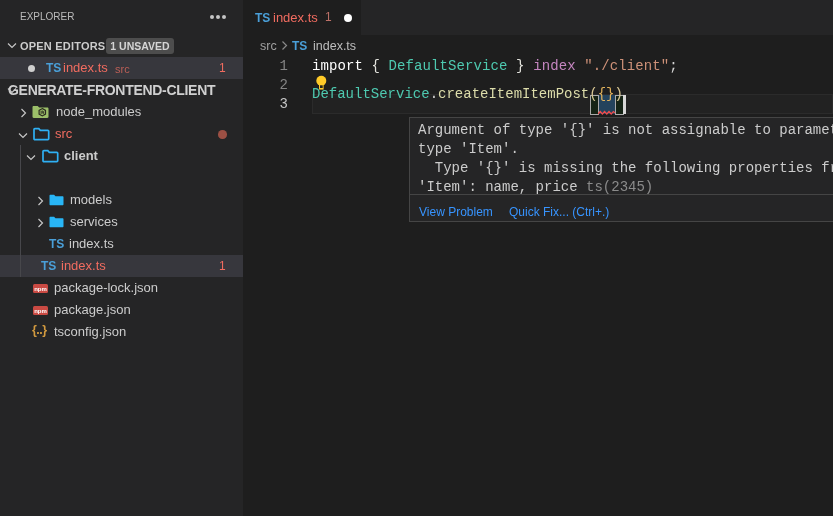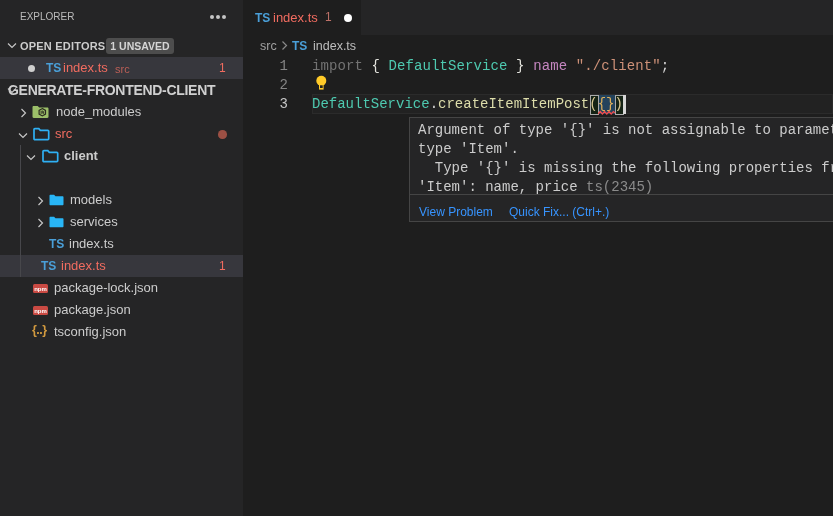--- a/index.html
+++ b/index.html
@@ -148,34 +148,34 @@
     </svg>
   <span class="abs ts-ic" style="left:292px;top:39px;">TS</span>
   <span class="abs" style="left:313px;top:39px;font-size:12.5px;color:#bebebe;">index.ts</span>
 
   <div class="abs" style="left:312px;top:94px;width:521px;height:20px;background:#222222;border:1px solid #2b2b2b;box-sizing:border-box;"></div>
 
   <div class="abs mono" style="left:243px;top:57px;width:45px;text-align:right;color:#858585;">1
 2</div>
   <div class="abs mono" style="left:243px;top:95px;width:45px;text-align:right;color:#c6c6c6;">3</div>
 
-  <div class="abs mono" style="left:312px;top:57px;color:#d4d4d4;letter-spacing:0.1px;"><span style="color:#737373">import</span> <span style="color:#e3e3dd">{</span> <span style="color:#4ec9b0">DefaultService</span> <span style="color:#e3e3dd">}</span> <span style="color:#c586c0">name</span> <span style="color:#ce9178">"./client"</span>;</div>
+  <div class="abs mono" style="left:312px;top:57px;color:#d4d4d4;letter-spacing:0.1px;"><span style="color:#ffffff">import</span> <span style="color:#e3e3dd">{</span> <span style="color:#4ec9b0">DefaultService</span> <span style="color:#e3e3dd">}</span> <span style="color:#c586c0">index</span> <span style="color:#ce9178">"./client"</span>;</div>
 
   <svg class="abs" style="left:314px;top:75px;" width="15" height="16" viewBox="0 0 15 16">
     <circle cx="7.3" cy="5.8" r="5" fill="#ffca28"></circle>
     <path d="M5 9h4.6v5.6H5z" fill="#ffca28"></path>
     <rect x="6" y="10.3" width="2.7" height="2.7" fill="#23231e"></rect>
   </svg>
 
   <div class="abs" style="left:598px;top:95px;width:17px;height:19px;background:#24435c;"></div>
 
   <div class="abs" style="left:589.5px;top:94.5px;width:9px;height:20px;background:#152315;border:1px solid #aaaaaa;box-sizing:border-box;"></div>
   <div class="abs" style="left:614.5px;top:94.5px;width:9px;height:20px;background:#152315;border:1px solid #aaaaaa;box-sizing:border-box;"></div>
 
-  <div class="abs mono" style="left:312px;top:95px;color:#d4d4d4;"><span style="color:#4ec9b0">DefaultService</span>.<span style="color:#dcdcaa">createItemItemPost</span><span style="color:#d9c894">(</span><span style="color:#e2b35c">{}</span><span style="color:#d9c894">)</span></div>
+  <div class="abs mono" style="left:312px;top:85px;color:#d4d4d4;"><span style="color:#4ec9b0">DefaultService</span>.<span style="color:#dcdcaa">createItemItemPost</span><span style="color:#d9c894">(</span><span style="color:#e2b35c">{}</span><span style="color:#d9c894">)</span></div>
 
   <svg class="abs" style="left:598px;top:110px;" width="18" height="5" viewBox="0 0 18 5">
       <path d="M0 4l2.2-2.5L4.4 4l2.2-2.5L8.8 4l2.2-2.5L13.2 4l2.2-2.5L17 3" stroke="#f14c4c" stroke-width="1.2" fill="none"></path>
     </svg>
 
   <div class="abs" style="left:623px;top:95px;width:2.5px;height:19px;background:#d7d7d7;"></div>
 
   <div class="abs" style="left:409px;top:117px;width:432px;height:105px;background:#252526;border:1px solid #454545;box-sizing:border-box;"></div>
   <div class="abs mono" style="left:418px;top:120.5px;color:#cccccc;">Argument of type '{}' is not assignable to parameter of
 type 'Item'.

